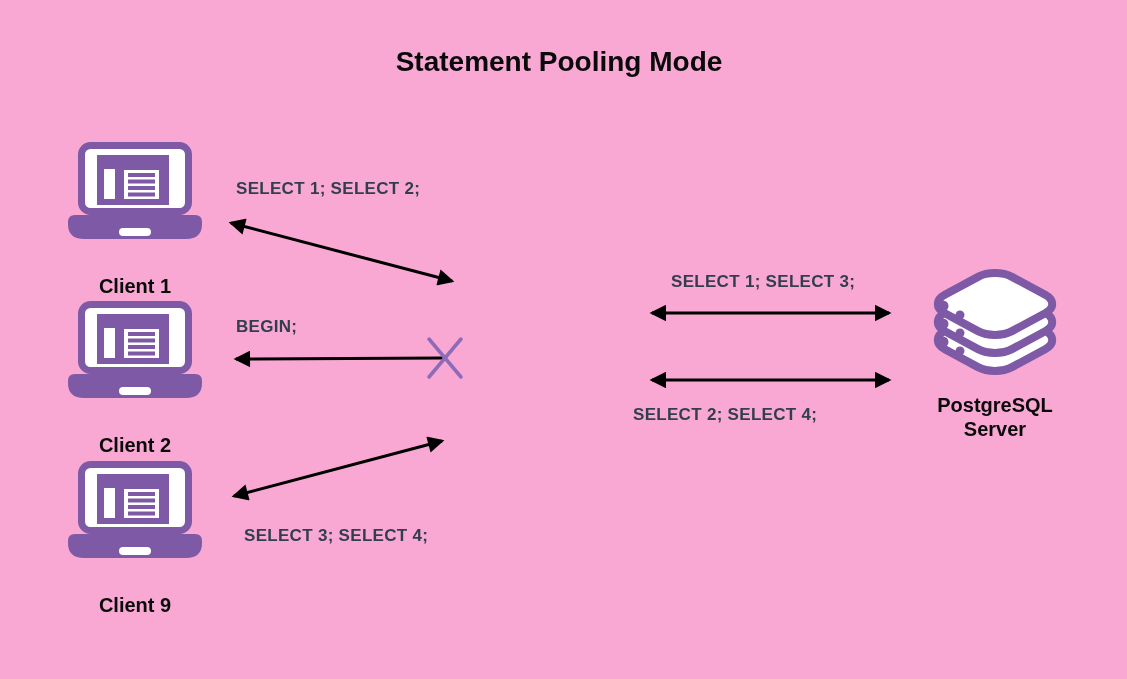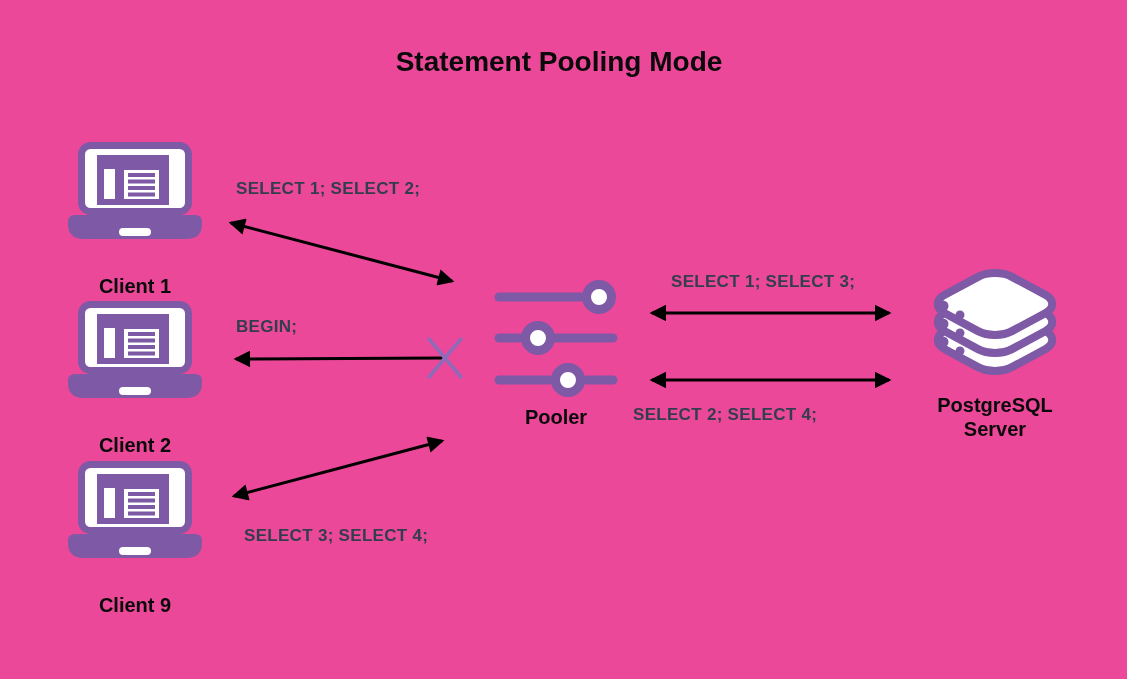--- a/index.html
+++ b/index.html
@@ -1,20 +1,20 @@
 <!DOCTYPE html>
 <html><head>
 <meta charset="utf-8">
 <style>
   html, body { margin: 0; padding: 0; background: #ffffff; }
   .canvas {
     position: relative;
     width: 1127px;
     height: 679px;
-    background: #ec4899;
+    background: #f9a8d4;
     font-family: "Liberation Sans", sans-serif;
     overflow: hidden;
   }
   .title {
     position: absolute;
     left: 394px; top: 43px;
     width: 330px;
     text-align: center;
     font-size: 28px;
     font-weight: bold;
@@ -105,33 +105,20 @@
       <rect x="60" y="31" width="27" height="4" fill="#7d59a6"></rect>
       <rect x="60" y="37.5" width="27" height="4" fill="#7d59a6"></rect>
       <rect x="60" y="44" width="27" height="4" fill="#7d59a6"></rect>
       <rect x="60" y="50.5" width="27" height="4" fill="#7d59a6"></rect>
       <path d="M7 73 H127 Q134 73 134 80 V82 Q134 97 118 97 H16 Q0 97 0 82 V80 Q0 73 7 73 Z" fill="#7d59a6"></path>
       <rect x="51" y="86" width="32" height="8" rx="4" fill="#ffffff"></rect>
     </svg>
     <div class="node-label">Client 9</div>
   </div>
 
-  <div class="node pooler">
-    <svg width="128" height="118" viewBox="0 0 128 118">
-      <g stroke="#7d59a6" stroke-width="9" stroke-linecap="round">
-        <line x1="7" y1="18" x2="90" y2="18"></line>
-        <circle cx="107" cy="18" r="12.5" fill="#ffffff"></circle>
-        <line x1="7" y1="59" x2="121" y2="59"></line>
-        <circle cx="46" cy="59" r="12.5" fill="#ffffff"></circle>
-        <line x1="7" y1="101" x2="121" y2="101"></line>
-        <circle cx="76" cy="101" r="12.5" fill="#ffffff"></circle>
-      </g>
-    </svg>
-    <div class="node-label">Pooler</div>
-  </div>
 
   <div class="node server">
     <svg width="140" height="114" viewBox="0 0 140 114">
       <g stroke="#7d59a6" stroke-width="8" fill="#ffffff">
         <rect x="-47.5" y="-47.5" width="95" height="95" rx="24" transform="translate(70,76) scale(1,0.54) rotate(45)" vector-effect="non-scaling-stroke"></rect>
       </g>
       <circle cx="18" cy="78" r="5.5" fill="#7d59a6"></circle>
       <circle cx="35" cy="87" r="4.5" fill="#7d59a6"></circle>
       <g stroke="#7d59a6" stroke-width="8" fill="#ffffff">
         <rect x="-47.5" y="-47.5" width="95" height="95" rx="24" transform="translate(70,58) scale(1,0.54) rotate(45)" vector-effect="non-scaling-stroke"></rect>

